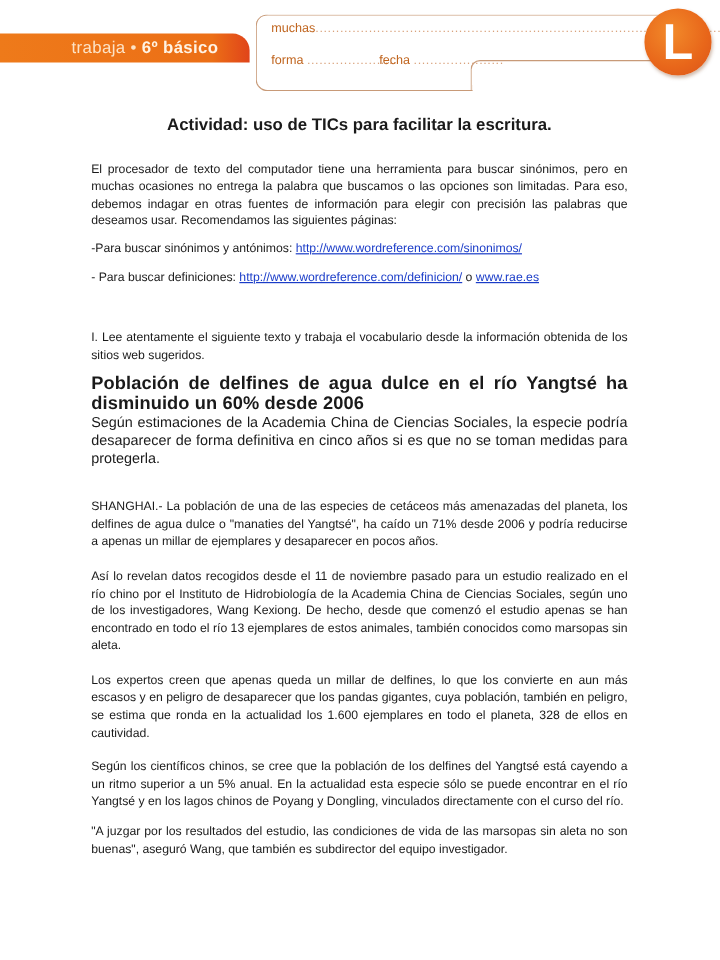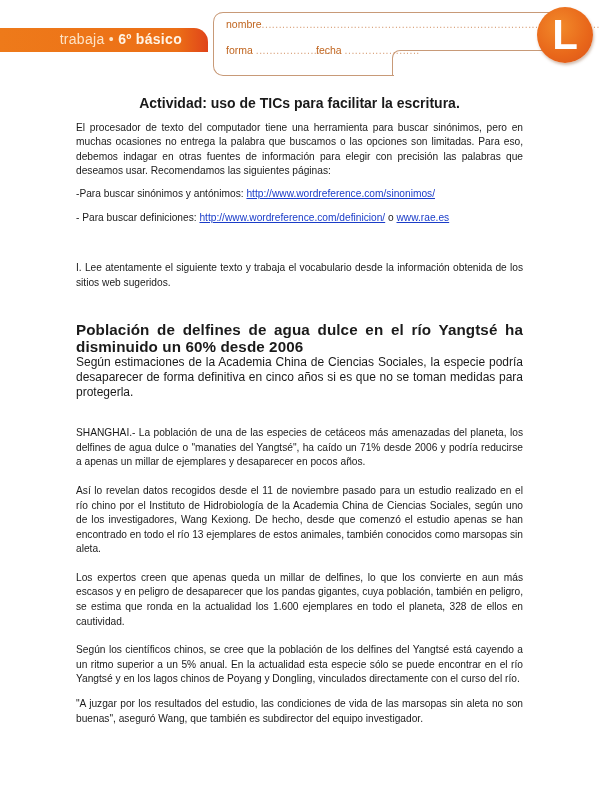--- a/index.html
+++ b/index.html
@@ -39,36 +39,36 @@
 <body>
 
 <div class="banner">
   <span class="banner-text"><span>trabaja</span> <span>•</span> <b>6º básico</b></span>
 </div>
 
 <div class="label-box"></div>
 <div class="label-box-left"></div>
 <div class="label-box-step"></div>
 
-<div class="field f-nombre"><span>nombre</span><span class="dots">................................................................................................................</span></div>
+<div class="field f-nombre"><span>muchas</span><span class="dots">................................................................................................................</span></div>
 <div class="field f-curso"><span>forma</span> <span class="dots">......................</span></div>
 <div class="field f-fecha"><span>fecha</span> <span class="dots">......................</span></div>
 
 <div class="badge">
   <div class="badge-letter">L</div>
 </div>
 
 <div class="content">
   <p class="act-title">Actividad: uso de TICs para facilitar la escritura.</p>
-  <p style="margin-top:10px">El procesador de texto del computador tiene una herramienta para buscar sinónimos, pero en muchas ocasiones no entrega la palabra que buscamos o las opciones son limitadas. Para eso, debemos indagar en otras fuentes de información  para elegir con precisión las palabras que deseamos usar. Recomendamos las siguientes páginas:</p>
+  <p style="margin-top:24px">El procesador de texto del computador tiene una herramienta para buscar sinónimos, pero en muchas ocasiones no entrega la palabra que buscamos o las opciones son limitadas. Para eso, debemos indagar en otras fuentes de información  para elegir con precisión las palabras que deseamos usar. Recomendamos las siguientes páginas:</p>
   <p style="margin-top:8px"><span>-Para buscar sinónimos y antónimos: </span><a class="link" href="#">http://www.wordreference.com/sinonimos/</a></p>
   <p style="margin-top:9px"><span>- Para buscar definiciones: </span><a class="link" href="#">http://www.wordreference.com/definicion/</a><span> o </span><a class="link" href="#">www.rae.es</a></p>
   <p style="margin-top:36px">I. Lee atentamente el siguiente texto y trabaja el vocabulario desde la información obtenida de los sitios web sugeridos.</p>
 
-  <p class="headline" style="margin-top:32px">Población de delfines de agua dulce en el río Yangtsé ha disminuido un 60% desde 2006</p>
+  <p class="headline" style="margin-top:8px">Población de delfines de agua dulce en el río Yangtsé ha disminuido un 60% desde 2006</p>
   <p class="subhead">Según estimaciones de la Academia China de Ciencias Sociales, la especie podría desaparecer de forma definitiva en cinco años si es que no se toman medidas para protegerla.</p>
 
   <p style="margin-top:27px">SHANGHAI.- La población de una de las especies de cetáceos más amenazadas del planeta, los delfines de agua dulce o "manaties del Yangtsé", ha caído un 71% desde 2006 y podría reducirse a apenas un millar de ejemplares y desaparecer en pocos años.</p>
   <p style="margin-top:14px">Así lo revelan datos recogidos desde el 11 de noviembre pasado para un estudio realizado en el río chino por el Instituto de Hidrobiología de la Academia China de Ciencias Sociales, según uno de los investigadores, Wang Kexiong. De hecho, desde que comenzó el estudio apenas se han encontrado en todo el río 13 ejemplares de estos animales, también conocidos como marsopas sin aleta.</p>
   <p style="margin-top:14px">Los expertos creen que apenas queda un millar de delfines, lo que los convierte en aun más escasos y en peligro de desaparecer que los pandas gigantes, cuya población, también en peligro, se estima que ronda en la actualidad los 1.600 ejemplares en todo el planeta, 328 de ellos en cautividad.</p>
   <p style="margin-top:14px">Según los científicos chinos, se cree que la población de los delfines del Yangtsé está cayendo a un ritmo superior a un 5% anual. En la actualidad esta especie sólo se puede encontrar en el río Yangtsé y en los lagos chinos de Poyang y Dongling, vinculados directamente con el curso del río.</p>
   <p style="margin-top:10px">"A juzgar por los resultados del estudio, las condiciones de vida de las marsopas sin aleta no son buenas", aseguró Wang, que también es subdirector del equipo investigador.</p>
 </div>
 
 </body></html>

